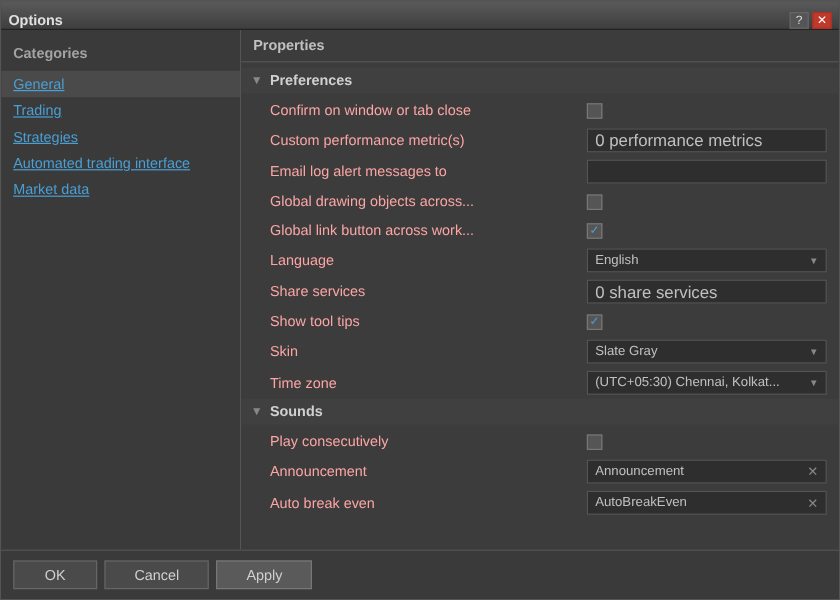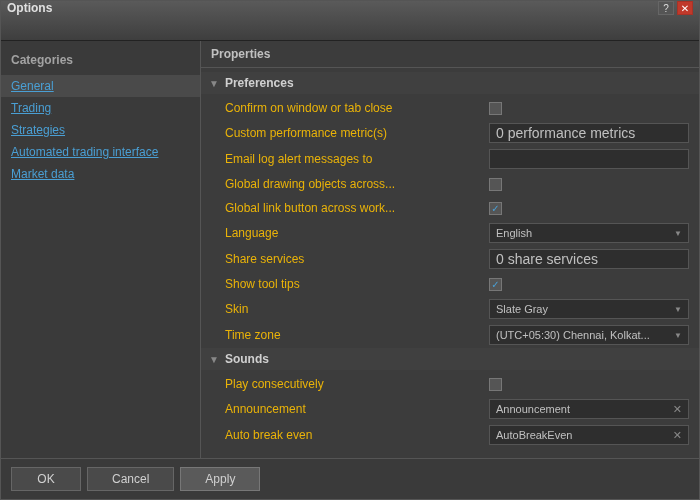--- a/index.html
+++ b/index.html
@@ -16,23 +16,23 @@
     .window {
       width: 700px;
       height: 500px;
       display: flex;
       flex-direction: column;
       border: 1px solid #555;
     }
 
     .title-bar {
       background: linear-gradient(180deg, #5a5a5a 0%, #3e3e3e 100%);
-      height: 40px;
-      display: flex;
-      align-items: flex-start;
+      height: 24px;
+      display: flex;
+      align-items: flex-end;
       justify-content: space-between;
       padding: 0 6px;
       border-bottom: 1px solid #222;
       flex-shrink: 0;
     }
 
     .title-bar-text {
       color: #e0e0e0;
       font-weight: bold;
       font-size: 12px;
@@ -148,21 +148,21 @@
 
     .property-row {
       display: flex;
       align-items: center;
       padding: 3px 10px 3px 24px;
       min-height: 24px;
     }
 
     .property-label {
       flex: 1;
-      color: #eab308;
+      color: #fca5a5;
       font-size: 12px;
     }
 
     .property-value {
       width: 200px;
       display: flex;
       align-items: center;
     }
 
     .prop-checkbox {

